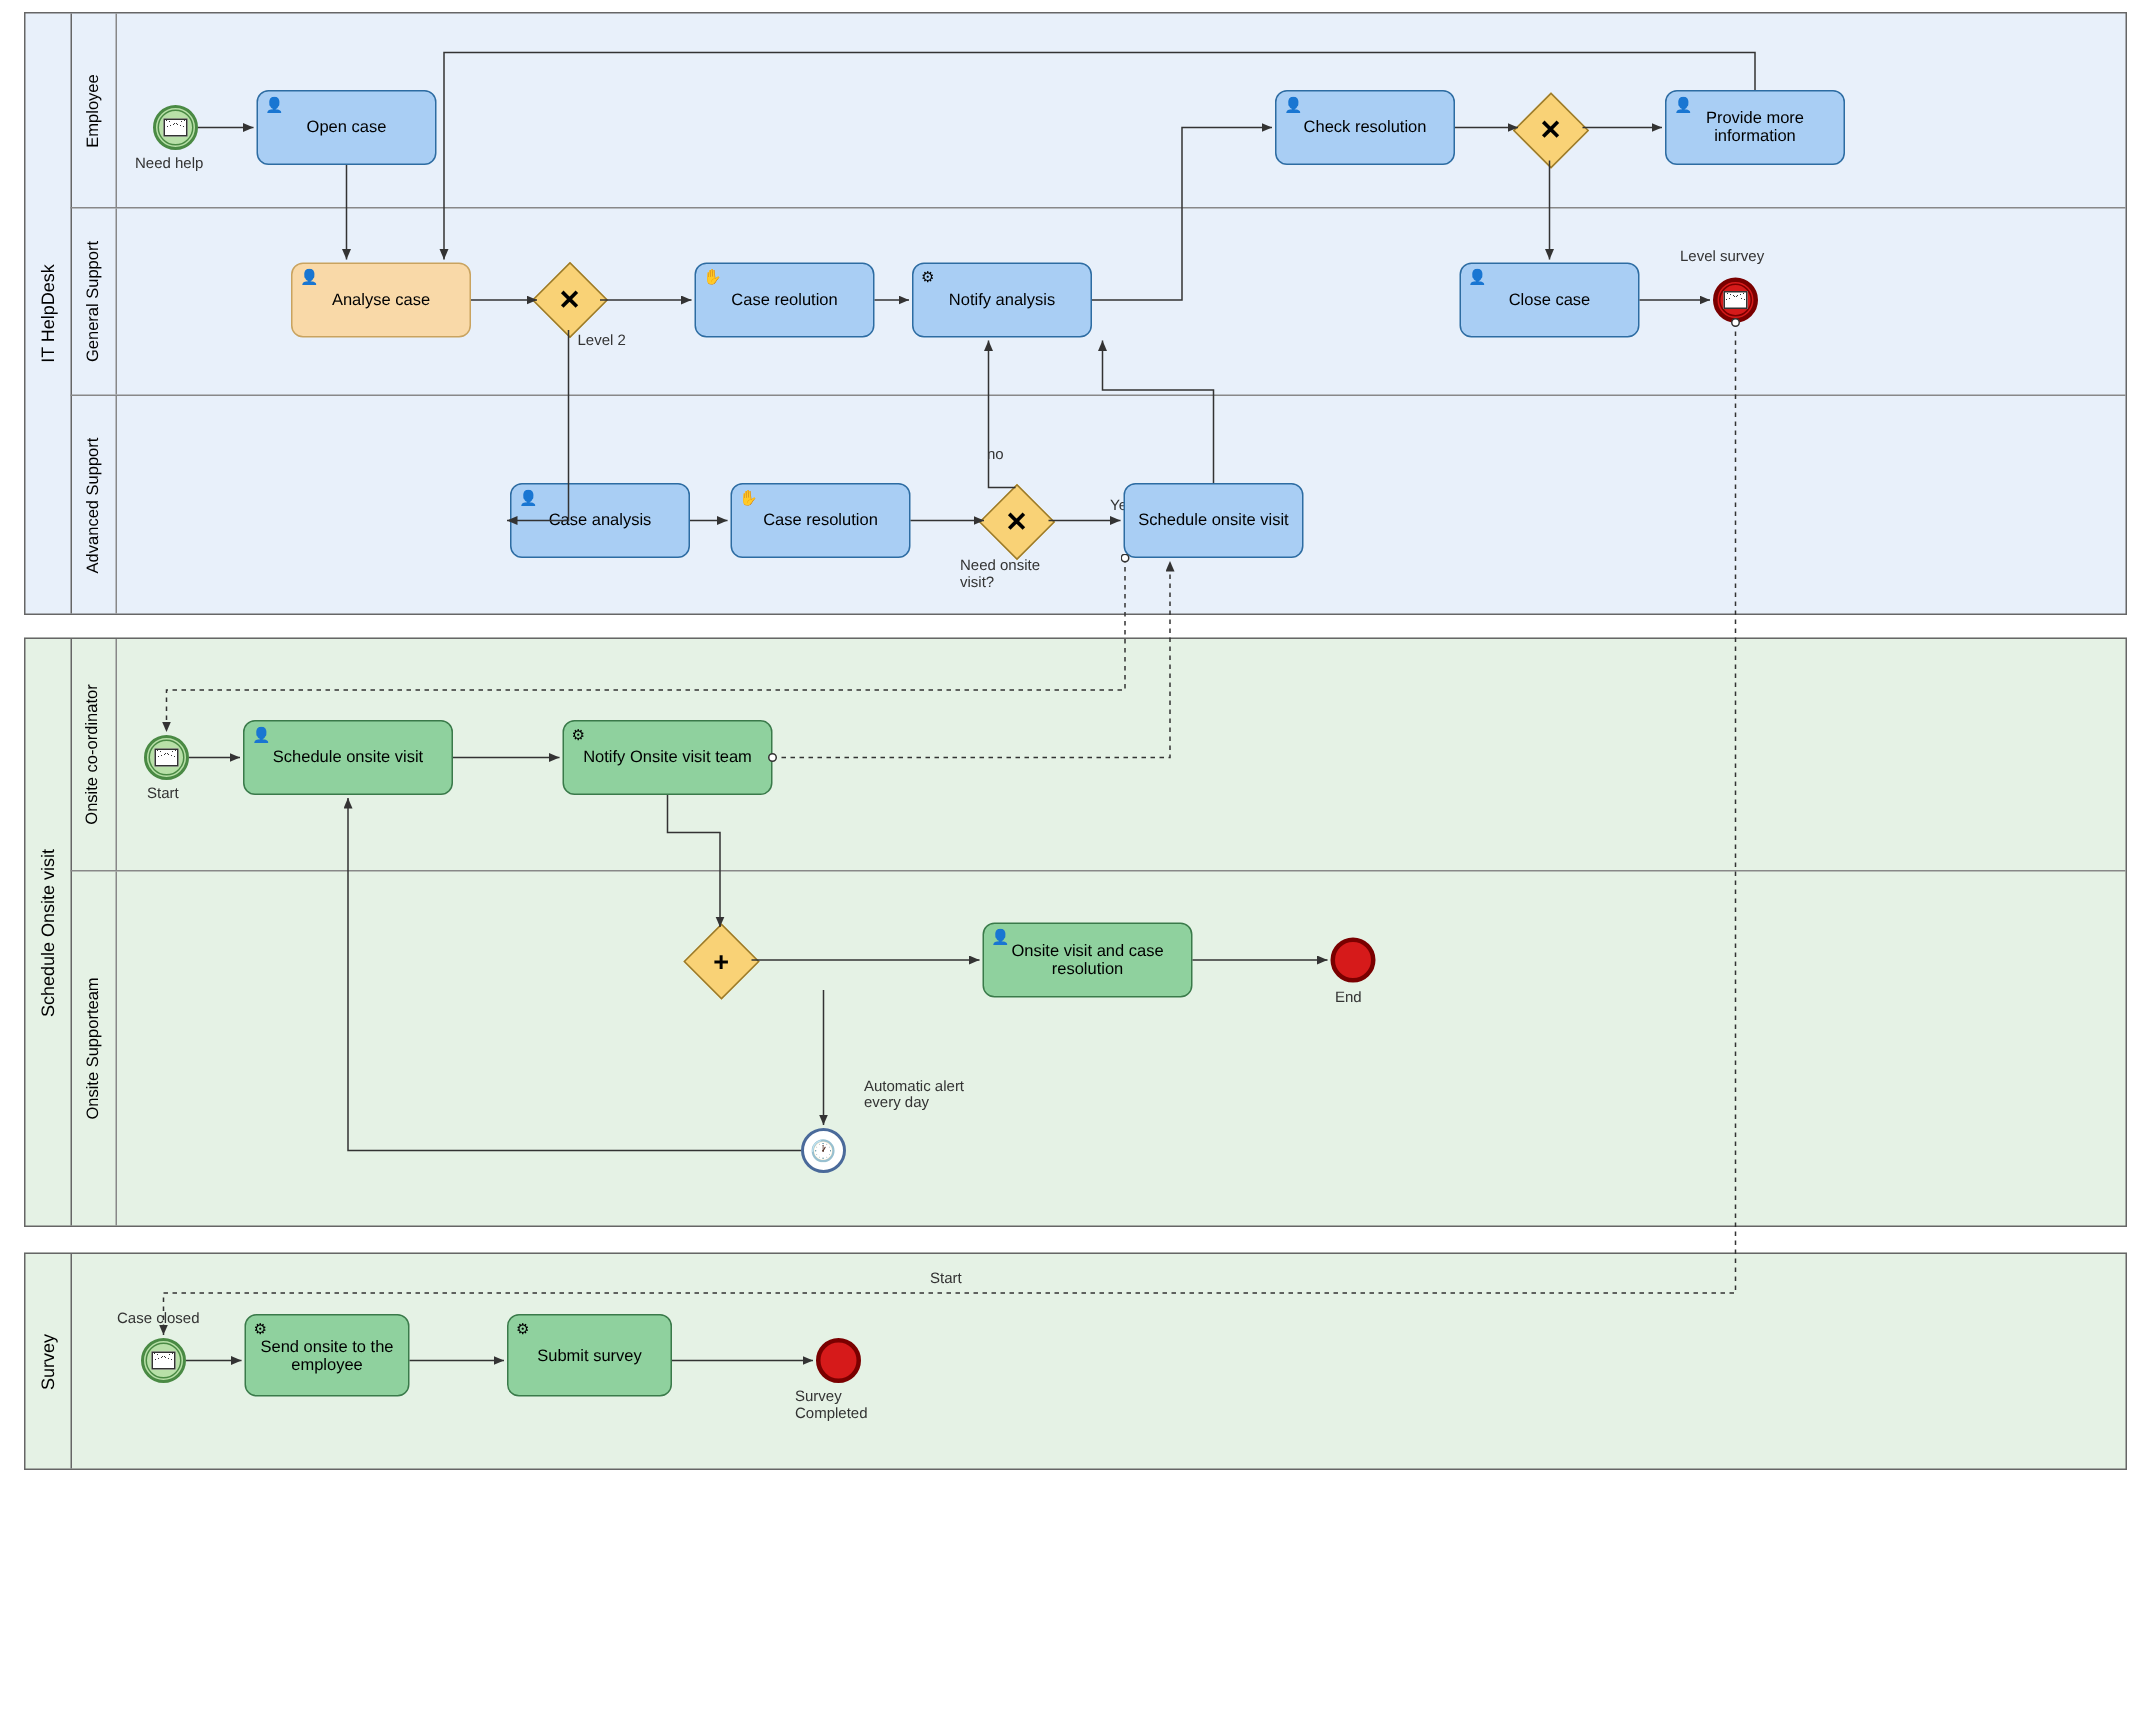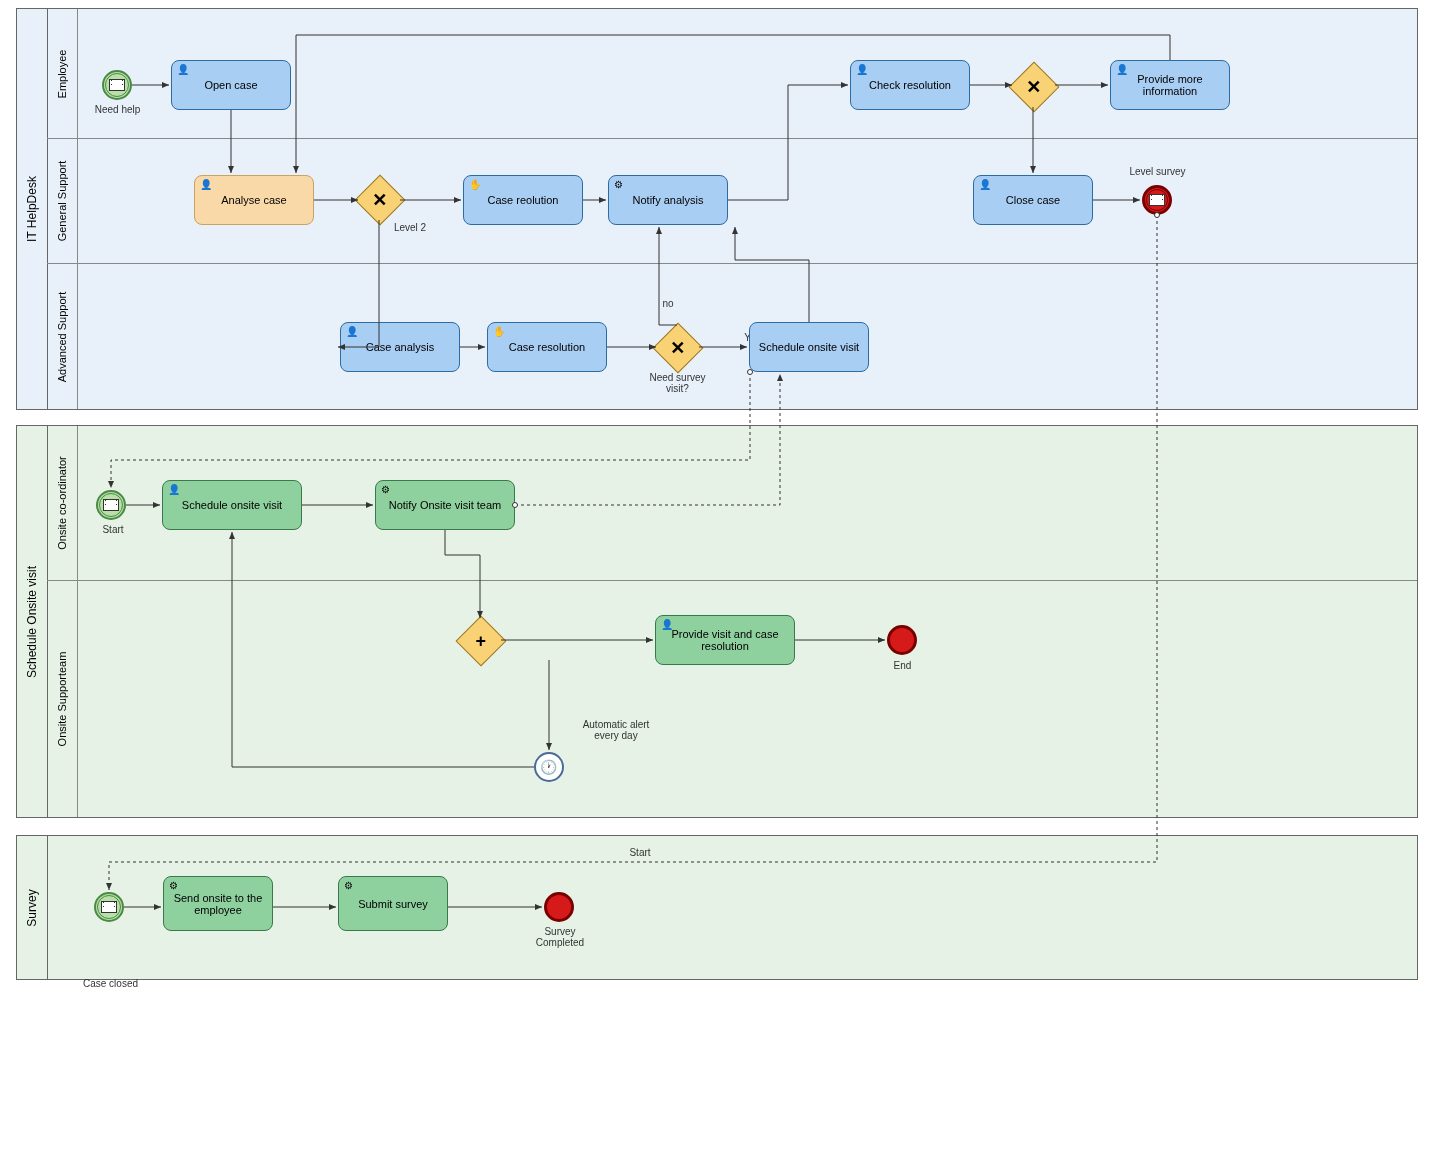--- a/index.html
+++ b/index.html
@@ -19,21 +19,21 @@
 .task-green{background:#8fd19e;border-color:#3a7a4a}
 .task-icon{position:absolute;top:3px;left:5px;font-size:10px}
 .event{position:absolute;width:30px;height:30px;border-radius:50%;display:flex;align-items:center;justify-content:center;box-sizing:border-box}
 .event-start{border:2px solid #4a8a44;background:#b8e0a8}
 .event-start-inner{width:22px;height:22px;border-radius:50%;border:1px solid #4a8a44;display:flex;align-items:center;justify-content:center;font-size:12px}
 .event-end{border:3px solid #7a0000;background:#d61a1a}
 .event-end-inner{width:20px;height:20px;border-radius:50%;border:1px solid #7a0000;display:flex;align-items:center;justify-content:center;font-size:11px;background:#d61a1a}
 .event-timer{border:2px solid #4a6a9a;background:#fff}
 .gateway{position:absolute;width:34px;height:34px;background:#f9d276;border:1px solid #9a7a2a;transform:rotate(45deg);display:flex;align-items:center;justify-content:center}
 .gateway span{transform:rotate(-45deg);font-size:18px;font-weight:bold}
-.label{position:absolute;text-align:center;font-size:10px;color:#333}
+.label{position:absolute;font-size:10px;color:#333}
 svg.flows{position:absolute;top:0;left:0;pointer-events:none}
 .envelope{width:14px;height:10px;background:#fff;border:1px solid #333;position:relative}
 .envelope:before{content:"";position:absolute;top:0;left:0;right:0;height:5px;background:linear-gradient(to bottom right,transparent 49%,#333 49%,#333 51%,transparent 51%),linear-gradient(to bottom left,transparent 49%,#333 49%,#333 51%,transparent 51%)}
 </style>
 </head>
 <body>
 
 <div class="canvas">
 
 <div class="pool pool-blue" style="left:16px;top:8px;width:1402px;height:402px">
@@ -121,21 +121,21 @@
     </div>
 
 <div class="task task-blue" style="left:487px;top:322px;width:120px;height:50px">
       <span class="task-icon">✋</span>
       <span>Case resolution</span>
     </div>
 
 <div class="gateway" style="left:660px;top:330px">
       <span>✕</span>
     </div>
-<div class="label" style="left:640px;top:372px;width:75px">Need survey visit?</div>
+<div class="label" style="left:640px;top:372px;width:75px">Need onsite visit?</div>
 <div class="label" style="left:658px;top:298px;width:20px">no</div>
 <div class="label" style="left:740px;top:332px;width:25px">Yes</div>
 
 <div class="task task-blue" style="left:749px;top:322px;width:120px;height:50px">
       <span>Schedule onsite visit</span>
     </div>
 
 <div class="pool pool-green" style="left:16px;top:425px;width:1402px;height:393px">
   <div class="pool-header">
         <span>Schedule Onsite visit</span>
@@ -168,21 +168,21 @@
       <span class="task-icon">⚙</span>
       <span>Notify Onsite visit team</span>
     </div>
 
 <div class="gateway" style="left:463px;top:623px">
       <span>+</span>
     </div>
 
 <div class="task task-green" style="left:655px;top:615px;width:140px;height:50px">
       <span class="task-icon">👤</span>
-      <span>Provide visit and case resolution</span>
+      <span>Onsite visit and case resolution</span>
     </div>
 
 <div class="event event-end" style="left:887px;top:625px"></div>
 <div class="label" style="left:890px;top:660px;width:25px">End</div>
 
 <div class="event event-timer" style="left:534px;top:752px">
       <span style="font-size:14px">🕐</span>
     </div>
 <div class="label" style="left:576px;top:719px;width:80px">Automatic alert every day</div>
 
@@ -190,21 +190,21 @@
   <div class="pool-header">
         <span>Survey</span>
       </div>
 </div>
 
 <div class="event event-start" style="left:94px;top:892px">
       <div class="event-start-inner">
         <div class="envelope"></div>
       </div>
     </div>
-<div class="label" style="left:78px;top:978px;width:65px">Case closed</div>
+<div class="label" style="left:78px;top:874px;width:65px">Case closed</div>
 <div class="label" style="left:620px;top:847px;width:40px">Start</div>
 
 <div class="task task-green" style="left:163px;top:876px;width:110px;height:55px">
       <span class="task-icon">⚙</span>
       <span>Send onsite to the employee</span>
     </div>
 
 <div class="task task-green" style="left:338px;top:876px;width:110px;height:55px">
       <span class="task-icon">⚙</span>
       <span>Submit survey</span>

